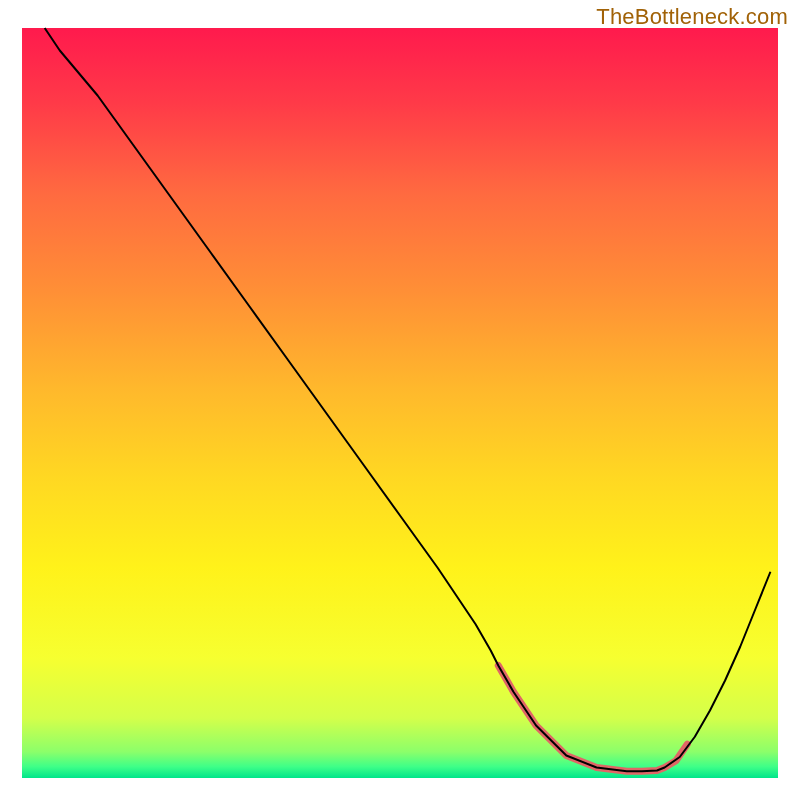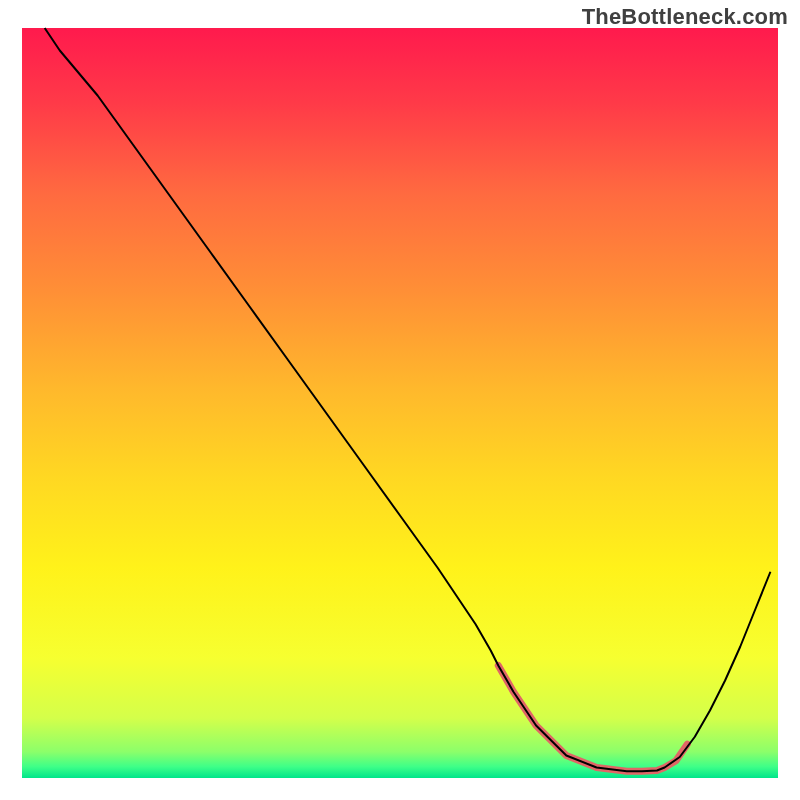--- a/index.html
+++ b/index.html
@@ -14,22 +14,22 @@
   .frame {
     position: relative;
     width: 800px;
     height: 800px;
   }
   .watermark {
     position: absolute;
     top: 4px;
     right: 12px;
     font-size: 22px;
-    font-weight: 700;
-    color: #404040;
+    font-weight: 400;
+    color: #a16207;
     letter-spacing: 0.2px;
     z-index: 10;
   }
   svg.plot {
     position: absolute;
     left: 0;
     top: 0;
     width: 800px;
     height: 800px;
   }

